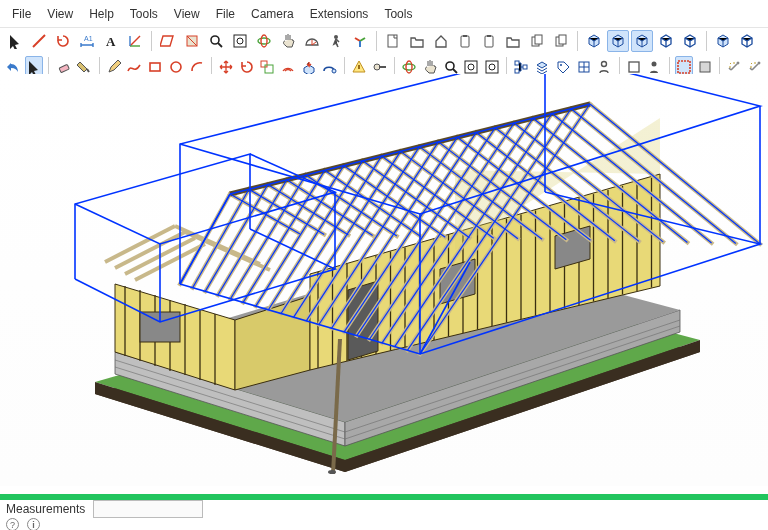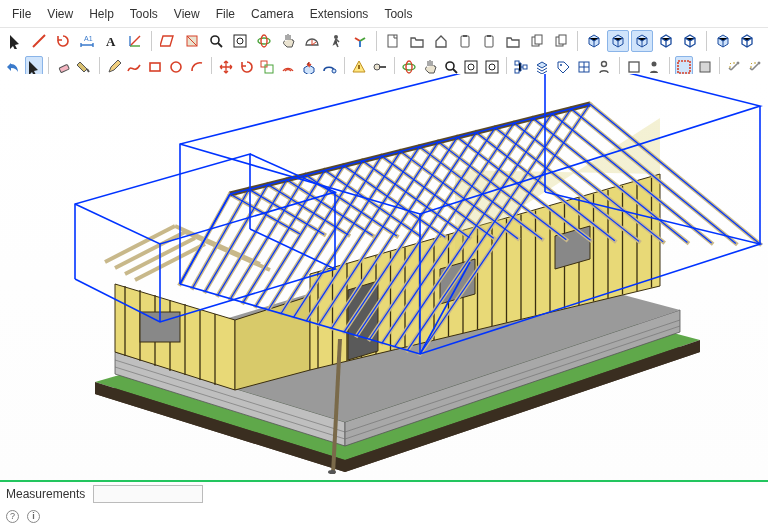--- a/index.html
+++ b/index.html
@@ -6,21 +6,21 @@
   body { font-family: "Segoe UI", Arial, sans-serif; font-size:12px; color:#333; background:#fff; width:768px; height:530px; overflow:hidden; position:relative; }
   .menubar { height:28px; display:flex; align-items:center; padding:0 6px; gap:4px; border-bottom:1px solid #e5e5e5; }
   .menubar span { padding:2px 6px; cursor:pointer; }
   .toolbars { border-bottom:1px solid #ddd; }
   .toolrow { display:flex; align-items:center; height:26px; padding:0 4px; gap:2px; flex-wrap:nowrap; }
   .btn { width:22px; height:22px; display:flex; align-items:center; justify-content:center; border:1px solid transparent; border-radius:2px; cursor:pointer; }
   .btn.active { background:#d0e4fb; border-color:#8ab4e8; }
   .btn svg { width:16px; height:16px; }
   .sep { width:1px; height:20px; background:#ccc; margin:0 3px; }
   .viewport { position:absolute; left:0; right:0; top:74px; bottom:44px; background:linear-gradient(#fff,#fdfdfd); overflow:hidden; }
-  .statusbar { position:absolute; bottom:0; left:0; right:0; height:50px; border-top:2px solid #22c55e; display:flex; flex-direction:column; }
+  .statusbar { position:absolute; bottom:0; left:0; right:0; height:36px; border-top:6px solid #22c55e; display:flex; flex-direction:column; }
   .measure-row { display:flex; align-items:center; height:24px; padding:0 6px; gap:8px; }
   .measure-row input { width:110px; height:18px; border:1px solid #bbb; padding:0 4px; font-size:11px; background:#fafafa; }
   .info-row { display:flex; align-items:center; height:20px; padding:0 6px; gap:8px; color:#666; }
   .circ { width:13px; height:13px; border:1px solid #888; border-radius:50%; display:inline-flex; align-items:center; justify-content:center; font-size:9px; }
 </style>
 </head>
 <body>
 
 <div class="menubar">
   <span>File</span>

